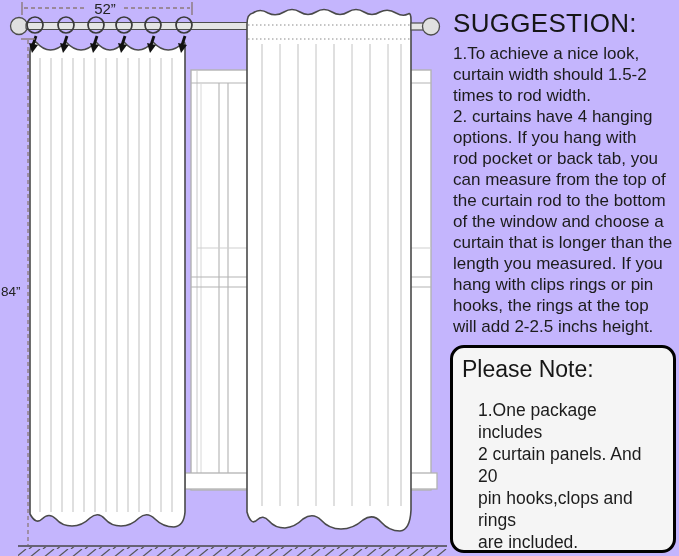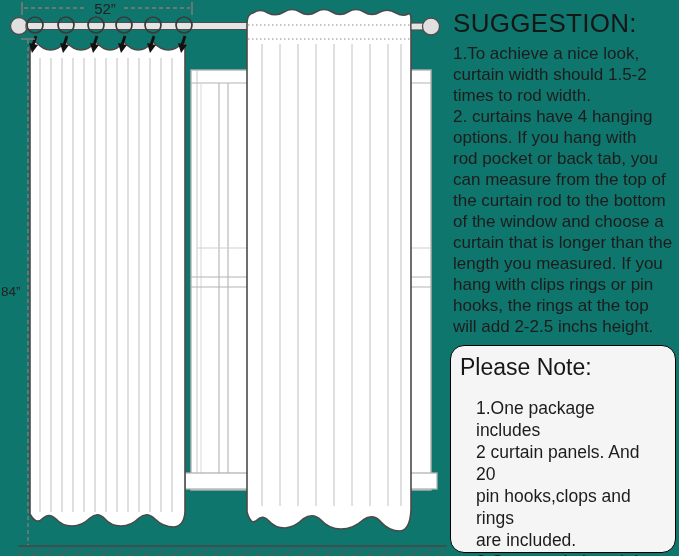--- a/index.html
+++ b/index.html
@@ -1,26 +1,26 @@
 <!DOCTYPE html>
 <html><head>
 <meta charset="utf-8">
 <style>
   html,body{margin:0;padding:0;background:#ffffff;}
   body{width:679px;height:556px;font-family:"Liberation Sans",sans-serif;color:#1f1f1f;overflow:hidden;}
-  .frame{position:relative;width:679px;height:556px;background:#0f766e;}
+  .frame{position:relative;width:679px;height:556px;background:#c4b5fd;}
   .art{position:absolute;left:0;top:0;width:455px;height:556px;}
   svg text{font-family:"Liberation Sans",sans-serif;fill:#222;}
   .dim-label{font-size:15px;}
   .dim-label-v{font-size:13.5px;}
   .textcol{position:absolute;left:453px;top:8px;width:230px;}
   .sug-title{margin:0 0 4px 0;font-size:26px;font-weight:normal;letter-spacing:0.3px;color:#161616;}
   .sug-body{margin:0;font-size:17px;line-height:21px;white-space:pre-line;color:#1c1c1c;}
   .notebox{position:absolute;left:450px;top:345px;width:226px;height:208px;box-sizing:border-box;
-           background:#f5f5f5;border:1px solid #000000;border-radius:14px;padding:8px 4px 4px 9px;}
+           background:#f5f5f5;border:3px solid #000000;border-radius:14px;padding:8px 4px 4px 9px;}
   .note-title{margin:0 0 3px 0;font-size:23px;font-weight:normal;color:#161616;}
   .note-body{margin:16px;font-size:17.5px;line-height:22px;white-space:pre-line;color:#1c1c1c;}
 </style>
 </head>
 <body>
 
 <div class="frame">
 
   <div class="art">
     <svg width="455" height="556" viewBox="0 0 455 556" xmlns="http://www.w3.org/2000/svg">

